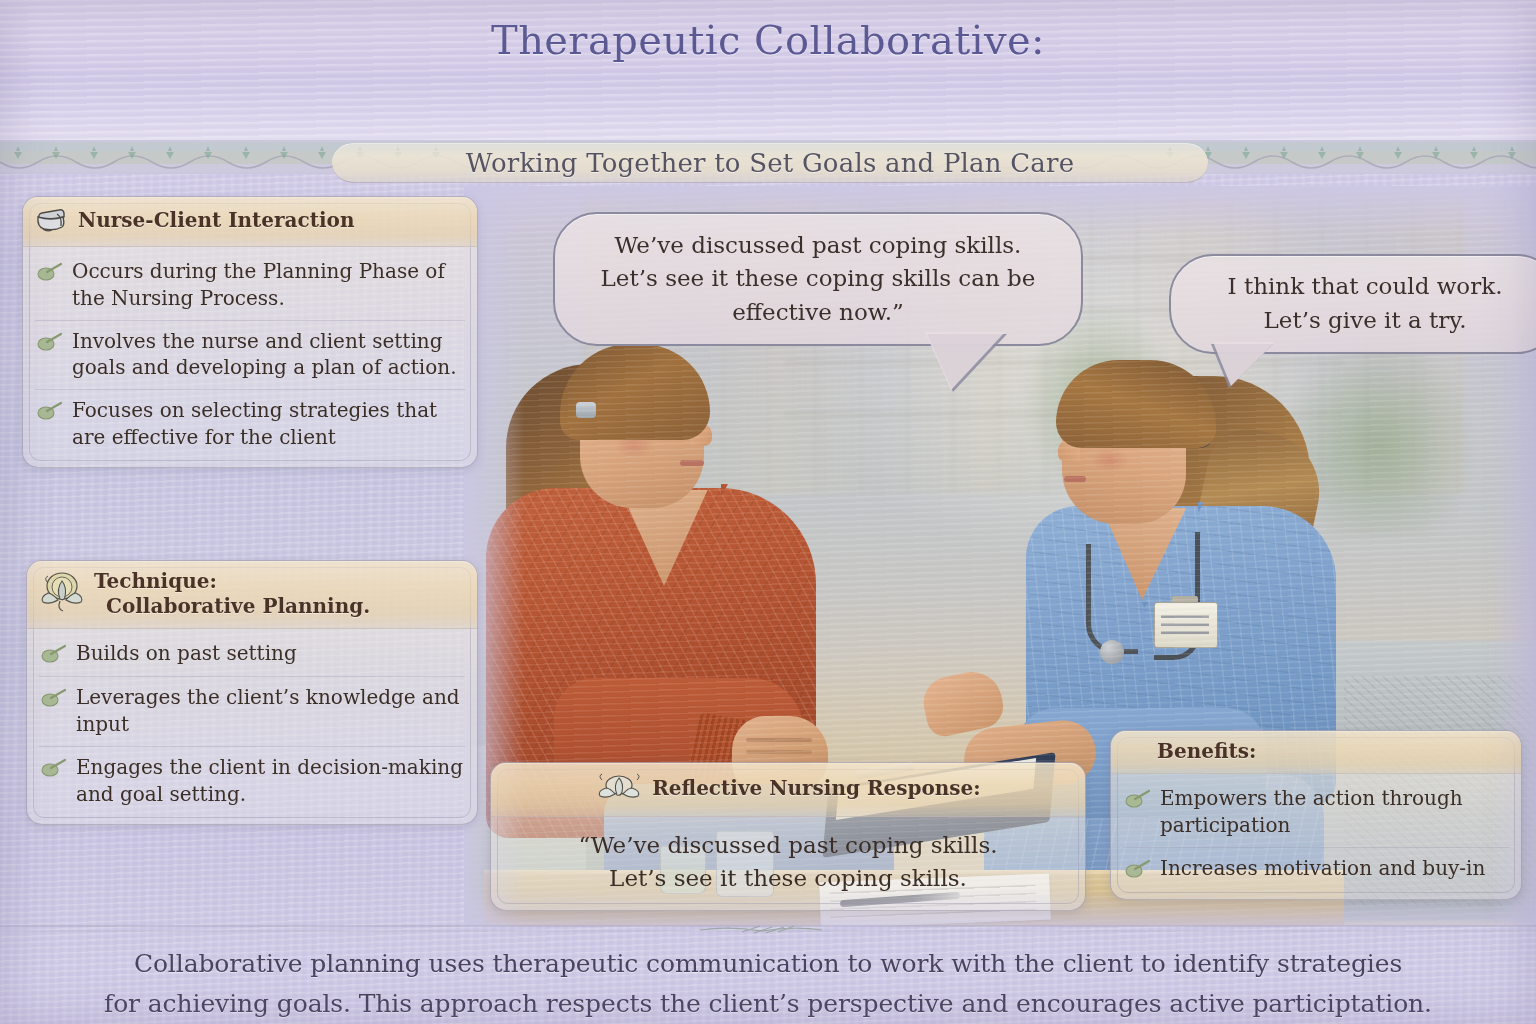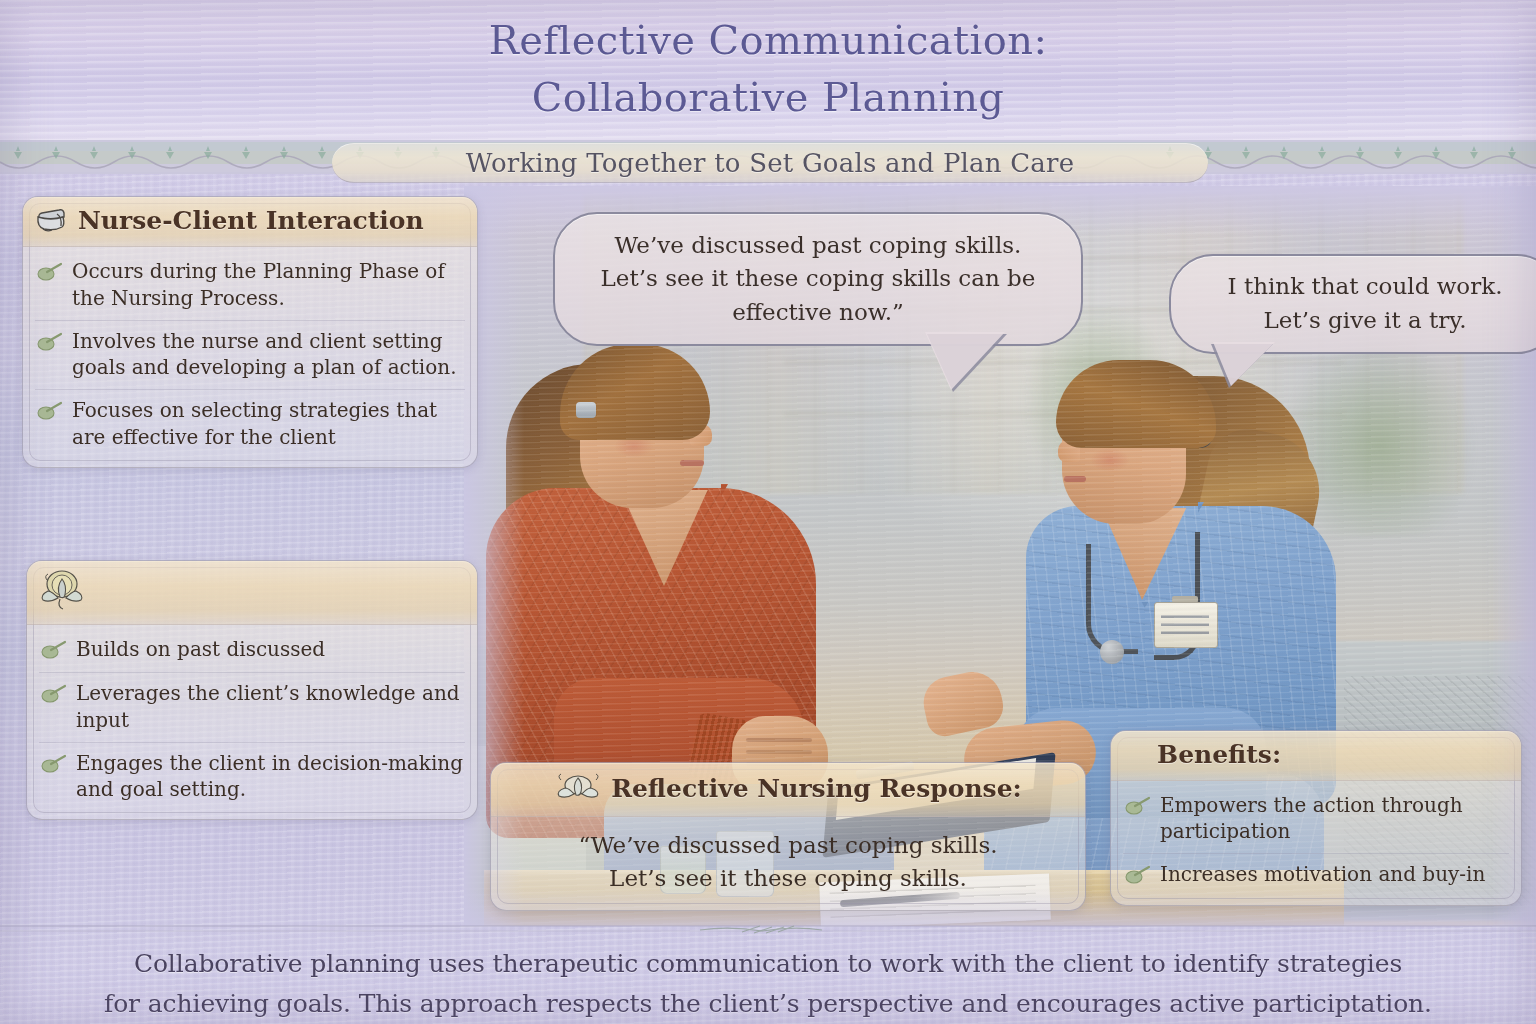--- a/index.html
+++ b/index.html
@@ -689,21 +689,21 @@
     background: linear-gradient(180deg,
       rgba(243,226,196,.60) 0%,
       rgba(236,214,174,.72) 40%,
       rgba(228,205,164,.64) 78%,
       rgba(221,202,172,.38) 100%);
     border-bottom: 1px solid rgba(146,140,158,.35);
   }
   .card-head .htxt {
     font-family: "DejaVu Serif", serif;
     font-weight: bold;
-    font-size: 25px;
+    font-size: 20px;
     color: #4a3326;
     line-height: 1.26;
     text-shadow: 0 1px 0 rgba(255,255,255,.45);
   }
   .card-body { padding: 4px 12px 8px 12px; }
 
   .bullet-row {
     display: flex;
     align-items: flex-start;
     gap: 9px;
@@ -761,22 +761,21 @@
     text-shadow: 0 1px 0 rgba(255,255,255,.45);
   }
 </style>
 </head>
 <body>
 
 <div id="poster"></div>
 
 <div class="title-zone">
   <div class="title-lines">
-    <div>Reflective Communication:</div>
-    <div>Collaborative Planning</div>
+    <div>Therapeutic Collaborative:</div>
   </div>
 </div>
 
 <div class="wave-band">
   <svg width="1536" height="34" viewBox="0 0 1536 34" preserveAspectRatio="none">
     <rect x="0" y="0" width="1536" height="34" fill="#cbc8dd"></rect>
     <rect x="0" y="2" width="1536" height="9" fill="#bfc9cc" opacity=".75"></rect>
     <rect x="0" y="11" width="1536" height="13" fill="#c3cbc4" opacity=".8"></rect>
     <rect x="0" y="24" width="1536" height="8" fill="#cdcbdd" opacity=".7"></rect>
     <path d="M0 22 Q 19 34 38 22 T 76 22 T 114 22 T 152 22 T 190 22 T 228 22 T 266 22 T 304 22 T 342 22 T 380 22 T 418 22 T 456 22 T 494 22 T 532 22 T 570 22 T 608 22 T 646 22 T 684 22 T 722 22 T 760 22 T 798 22 T 836 22 T 874 22 T 912 22 T 950 22 T 988 22 T 1026 22 T 1064 22 T 1102 22 T 1140 22 T 1178 22 T 1216 22 T 1254 22 T 1292 22 T 1330 22 T 1368 22 T 1406 22 T 1444 22 T 1482 22 T 1520 22 T 1558 22" fill="none" stroke="#a9a6b8" stroke-width="1.6" opacity=".85"></path>
@@ -963,30 +962,34 @@
       <svg width="46" height="42" viewBox="0 0 46 42">
         <ellipse cx="23" cy="15" rx="15" ry="13" fill="#ded7ad" stroke="#55524a" stroke-width="1.2"></ellipse>
         <ellipse cx="23" cy="16" rx="10" ry="10" fill="#e6dfb6" stroke="#6b675c" stroke-width="1"></ellipse>
         <path d="M23 10 Q17 18 21 28 Q25 30 26 26 Q28 16 23 10 Z" fill="#c9d0cc" stroke="#55524a" stroke-width="1.1"></path>
         <path d="M9 22 Q1 26 4 31 Q10 34 19 29 Q14 23 9 22 Z" fill="#d3dbd3" stroke="#55524a" stroke-width="1.1"></path>
         <path d="M37 22 Q45 26 42 31 Q36 34 27 29 Q32 23 37 22 Z" fill="#d3dbd3" stroke="#55524a" stroke-width="1.1"></path>
         <path d="M21 30 Q18 38 24 40" fill="none" stroke="#55524a" stroke-width="1.2"></path>
         <path d="M8 11 Q5 7 9 5" fill="none" stroke="#55524a" stroke-width="1"></path>
       </svg>
     </span>
+    <span class="htxt">
+      <span>Technique:</span><br>
+      <span style="padding-left:12px">Collaborative Planning.</span>
+    </span>
   </div>
   <div class="card-body">
     <div class="bullet-row">
       <span class="leaf-check">
         <svg width="26" height="20" viewBox="0 0 26 20">
           <ellipse cx="9" cy="12" rx="8" ry="6" fill="#a9b995" stroke="#87996f" stroke-width="1.1"></ellipse>
           <path d="M10 10 L24 2" stroke="#87996f" stroke-width="2.2" fill="none" stroke-linecap="round"></path>
         </svg>
       </span>
-      <span class="btxt">Builds on past discussed</span>
+      <span class="btxt">Builds on past setting</span>
     </div>
     <div class="bullet-row">
       <span class="leaf-check">
         <svg width="26" height="20" viewBox="0 0 26 20">
           <ellipse cx="9" cy="12" rx="8" ry="6" fill="#a9b995" stroke="#87996f" stroke-width="1.1"></ellipse>
           <path d="M10 10 L24 2" stroke="#87996f" stroke-width="2.2" fill="none" stroke-linecap="round"></path>
         </svg>
       </span>
       <span class="btxt">Leverages the client’s knowledge and input</span>
     </div>

